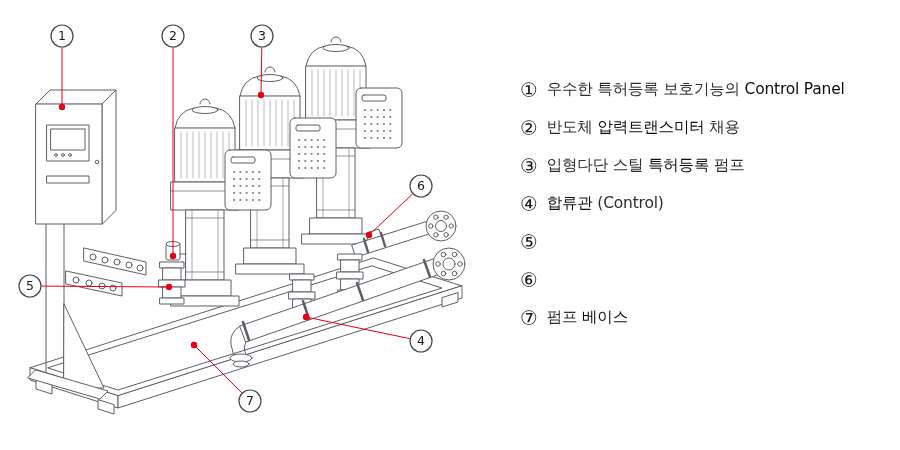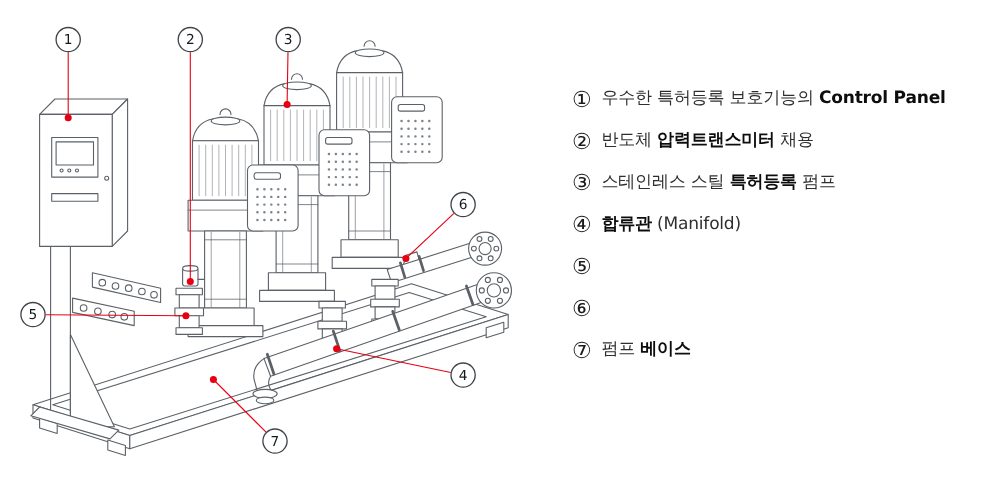--- a/index.html
+++ b/index.html
@@ -8,21 +8,21 @@
   .stage{position:absolute;inset:0;width:900px;height:450px;background:#fff}
   .diagram{position:absolute;left:0;top:0;width:480px;height:440px}
   .layer{position:absolute;left:0;top:0}
   svg text{font-family:"DejaVu Sans","Liberation Sans",sans-serif}
   .legend{position:absolute;left:520px;top:71px;width:372px;list-style:none}
   .legend-item{display:flex;align-items:center;height:38px;font-size:15.5px;
     color:#2e2e2e;letter-spacing:-0.2px}
   .legend-item .num{font-size:20px;line-height:1;margin-right:9px;color:#1b1b1b;flex:0 0 auto}
   .legend-item .txt{line-height:1.25;white-space:nowrap}
   .legend-item .txt span,.legend-item .txt b{white-space:pre-wrap}
-  .legend-item .txt b{color:#0d0d0d;font-weight:bold}
+  .legend-item .txt b{color:#0d0d0d;font-weight:normal}
 </style>
 </head>
 <body>
 
 <div class="stage">
 
   <div class="diagram">
 
     <svg class="layer" id="art" width="480" height="440" viewBox="0 0 480 440">
       <defs>
@@ -198,25 +198,25 @@
     <li class="legend-item">
       <span class="num">①</span>
       <span class="txt"><span>우수한 특허등록 보호기능의 </span><b>Control Panel</b><span></span></span>
     </li>
     <li class="legend-item">
       <span class="num">②</span>
       <span class="txt"><span>반도체 </span><b>압력트랜스미터</b><span> 채용</span></span>
     </li>
     <li class="legend-item">
       <span class="num">③</span>
-      <span class="txt"><span>스테인레스 스틸 </span><b>특허등록</b><span> 펌프</span></span>
+      <span class="txt"><span>입형다단 스틸 </span><b>특허등록</b><span> 펌프</span></span>
     </li>
     <li class="legend-item">
       <span class="num">④</span>
-      <span class="txt"><span></span><b>합류관</b><span> (Manifold)</span></span>
+      <span class="txt"><span></span><b>합류관</b><span> (Control)</span></span>
     </li>
     <li class="legend-item">
       <span class="num">⑤</span>
     </li>
     <li class="legend-item">
       <span class="num">⑥</span>
     </li>
     <li class="legend-item">
       <span class="num">⑦</span>
       <span class="txt"><span>펌프 </span><b>베이스</b><span></span></span>

